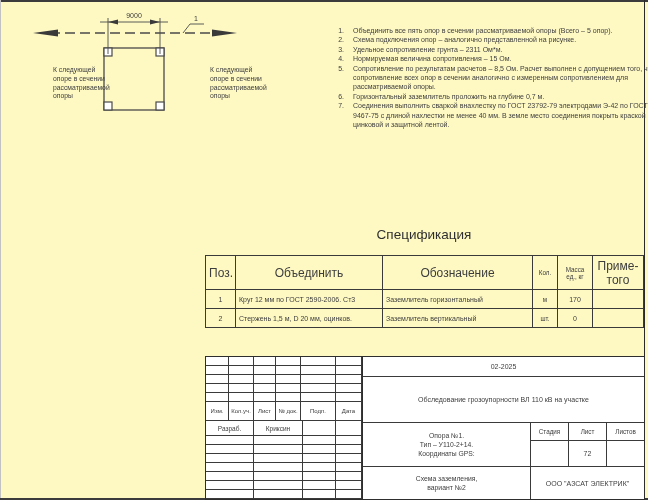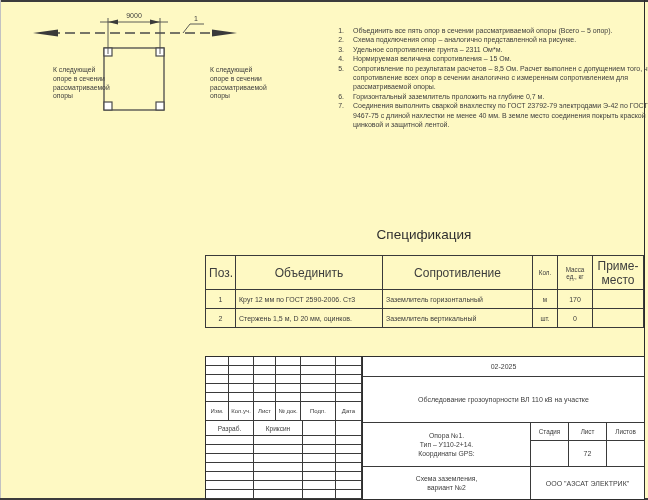--- a/index.html
+++ b/index.html
@@ -123,26 +123,26 @@
         <col style="width:147px">
         <col style="width:150px">
       <col style="width:25px">
         <col style="width:35px">
         <col style="width:51px">
     </colgroup>
     <tbody>
         <tr>
       <th>Поз.</th>
       <th>Объединить</th>
-      <th>Сопротивление</th>
+      <th>Обозначение</th>
       <th class="small">Кол.</th>
       <th class="small">Масса
 ед., кг</th>
       <th>Приме-
-место</th>
+того</th>
     </tr>
     <tr>
       <td>1</td>
       <td class="left">Круг 12 мм по ГОСТ 2590-2006. Ст3</td>
       <td class="left">Заземлитель горизонтальный</td>
       <td class="small">м</td>
       <td>170</td>
       <td></td>
     </tr>
     <tr>

